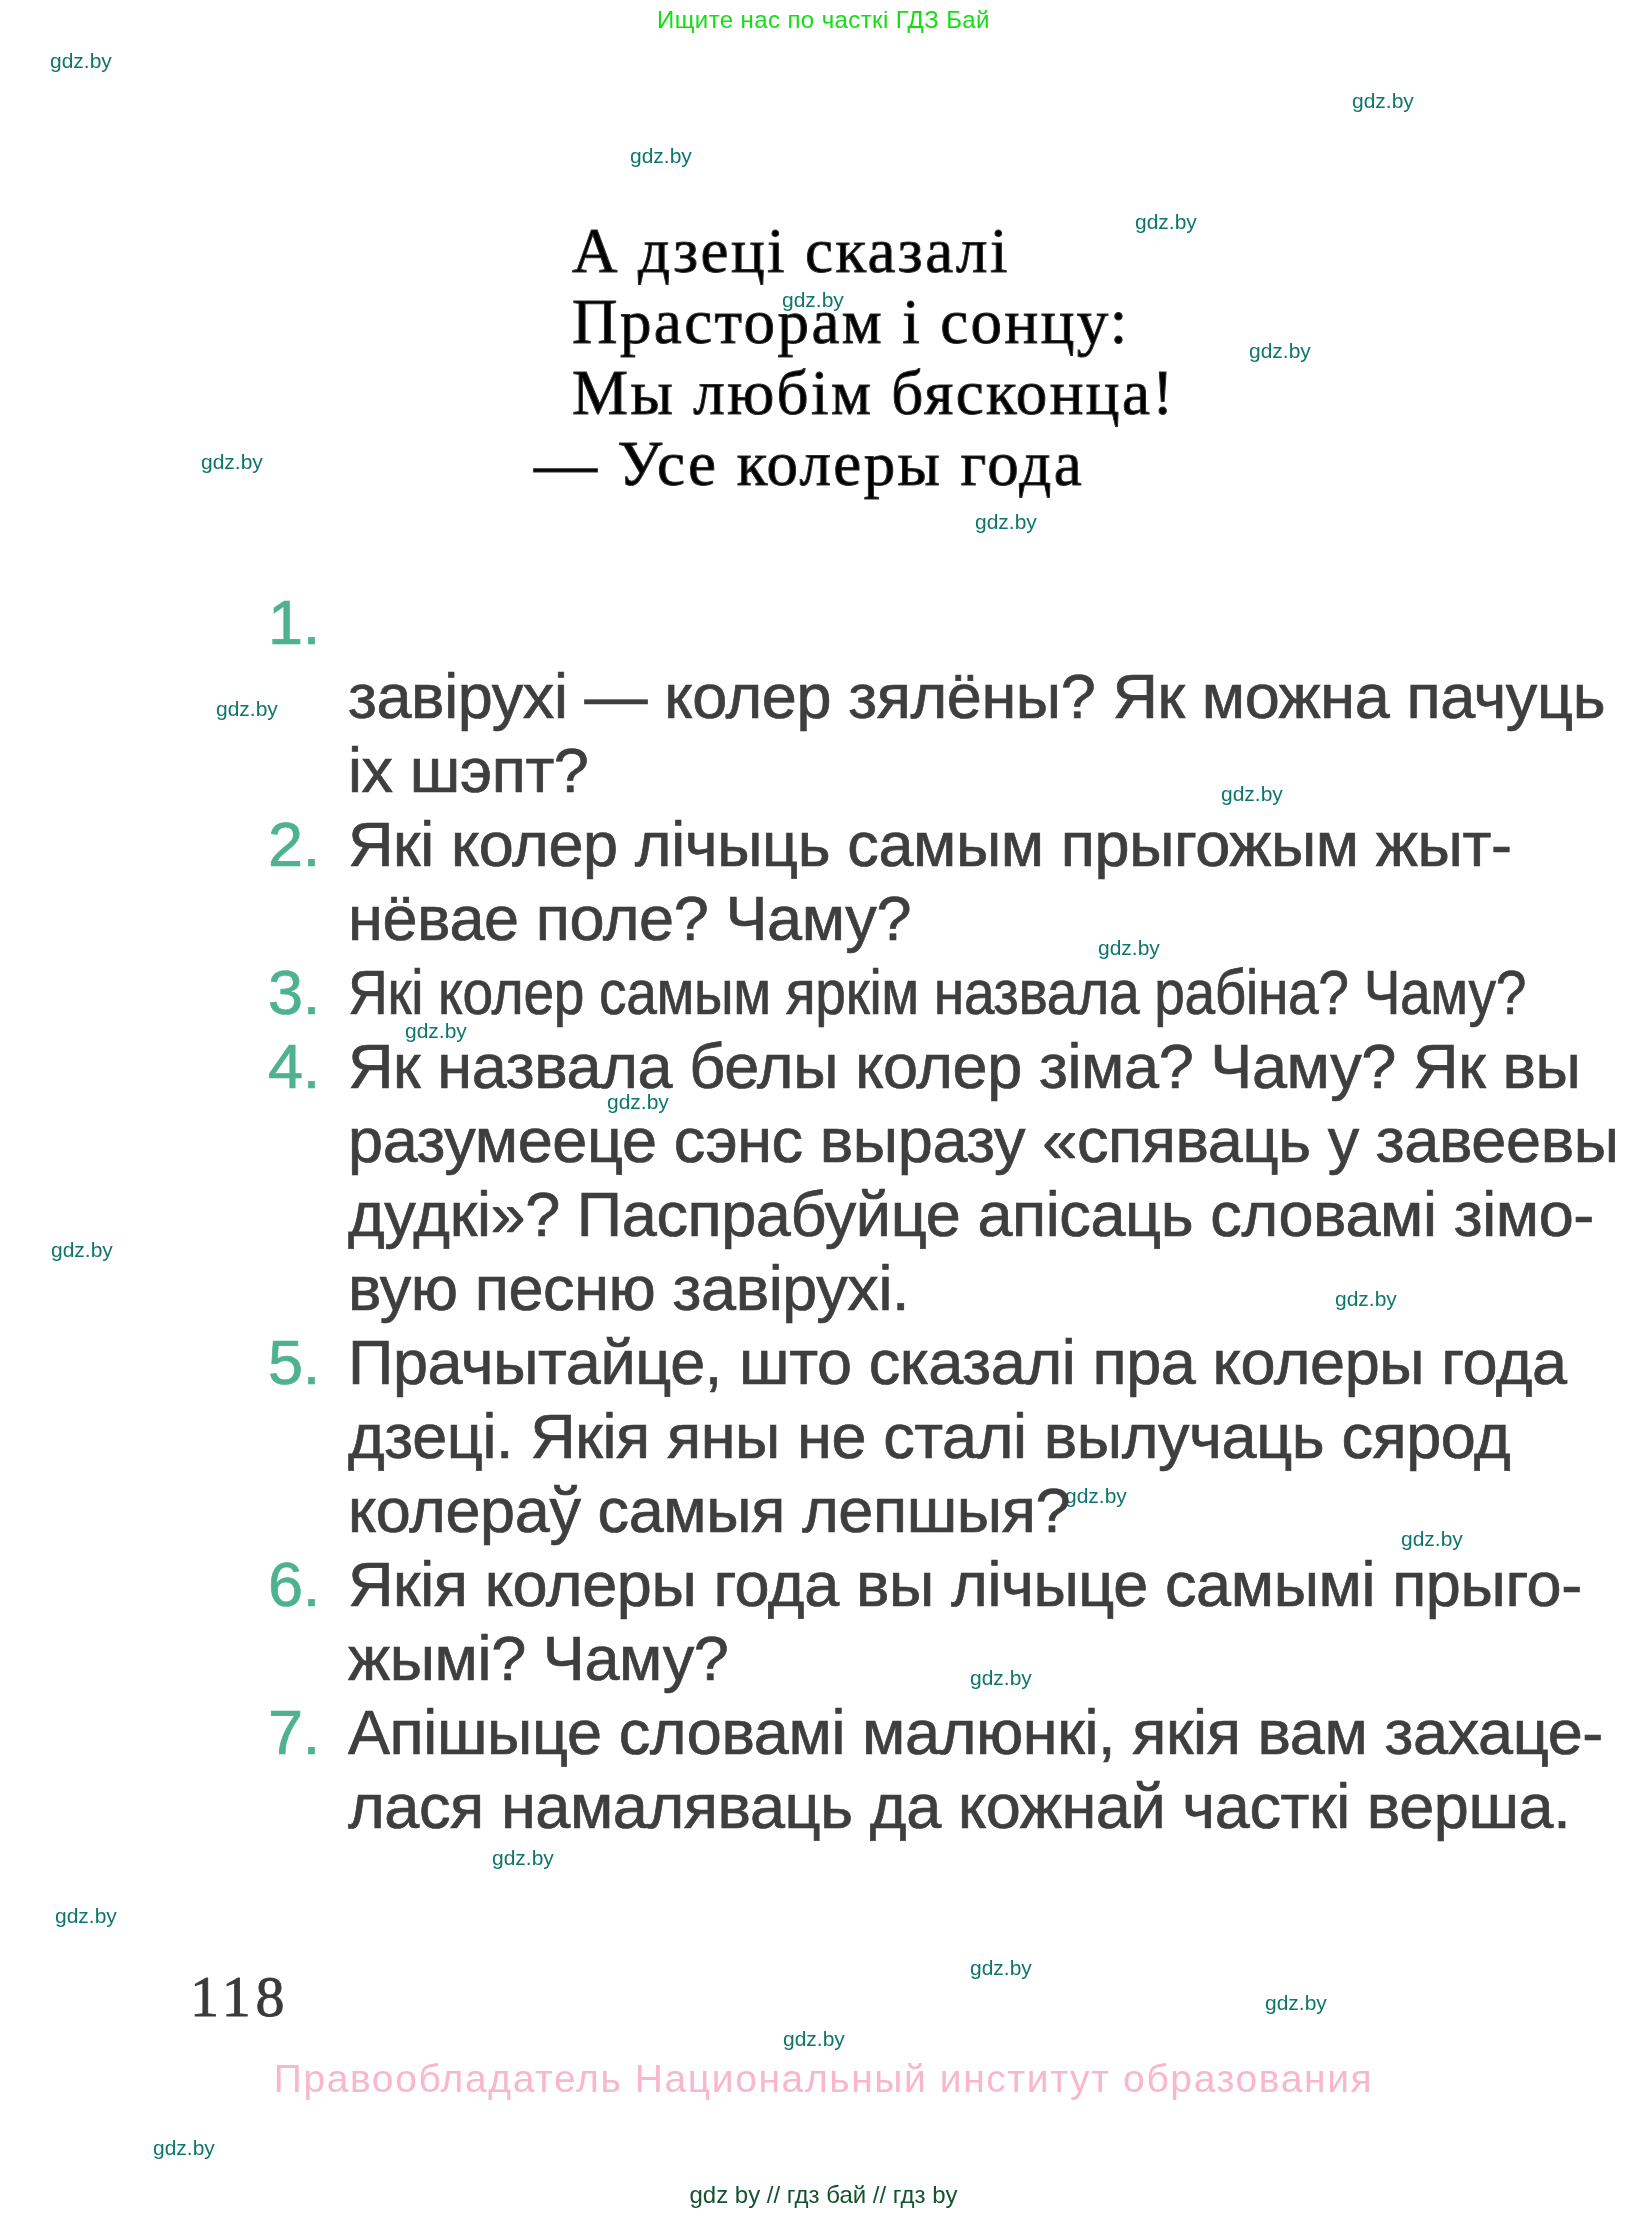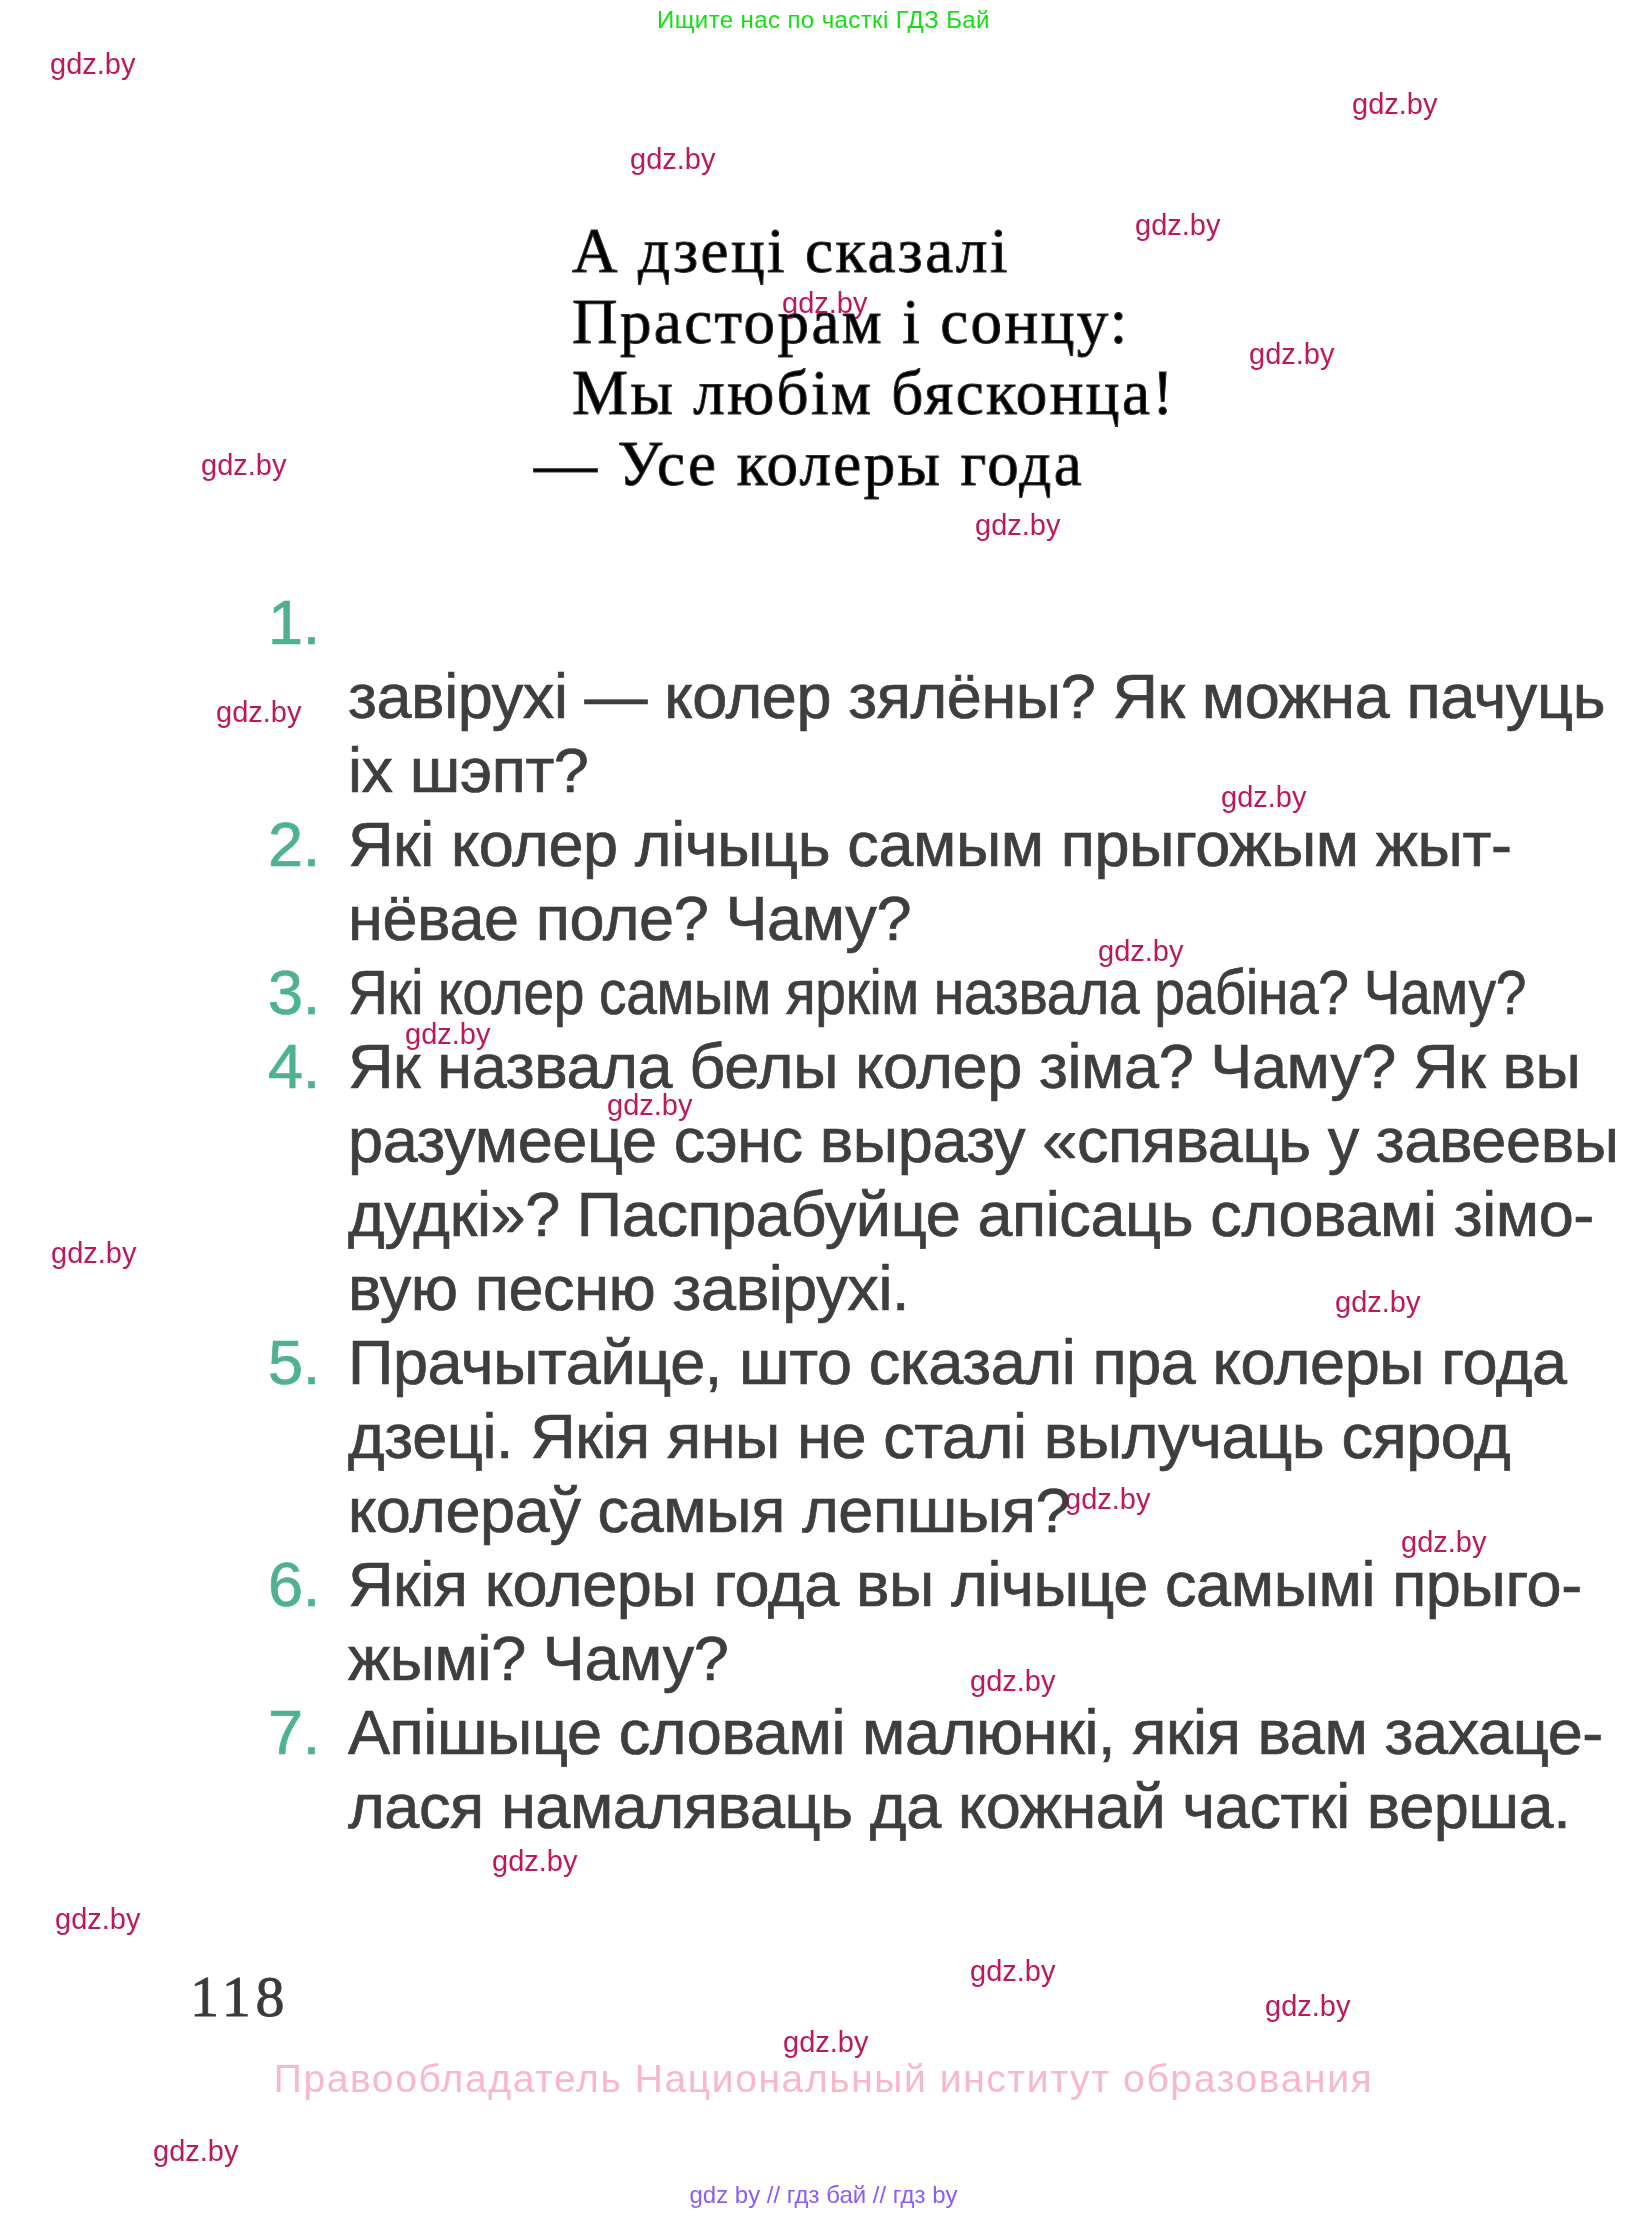--- a/index.html
+++ b/index.html
@@ -17,22 +17,22 @@
     top:6.4px;
     width:100%;
     text-align:center;
     font-size:24px;
     color:#10df10;
     letter-spacing:0.4px;
     white-space:nowrap;
   }
   .watermark{
     position:absolute;
-    font-size:29px;
-    color:#be185d;
+    font-size:21px;
+    color:#0f766e;
     white-space:nowrap;
     line-height:1;
     text-align:right;
   }
   .poem{
     position:absolute;
     left:572px;
     top:216px;
     font-family:"Liberation Serif","DejaVu Serif",serif;
     font-size:63px;
@@ -93,21 +93,21 @@
     color:#f8b8ca;
     white-space:nowrap;
   }
   .footer-links{
     position:absolute;
     left:0;
     top:2181px;
     width:100%;
     text-align:center;
     font-size:24px;
-    color:#8b5cf6;
+    color:#14532d;
     white-space:nowrap;
   }
 </style>
 </head>
 <body>
 
 <div class="page">
 
   <div class="promo">Ищите нас по часткі ГДЗ Бай</div>
 

